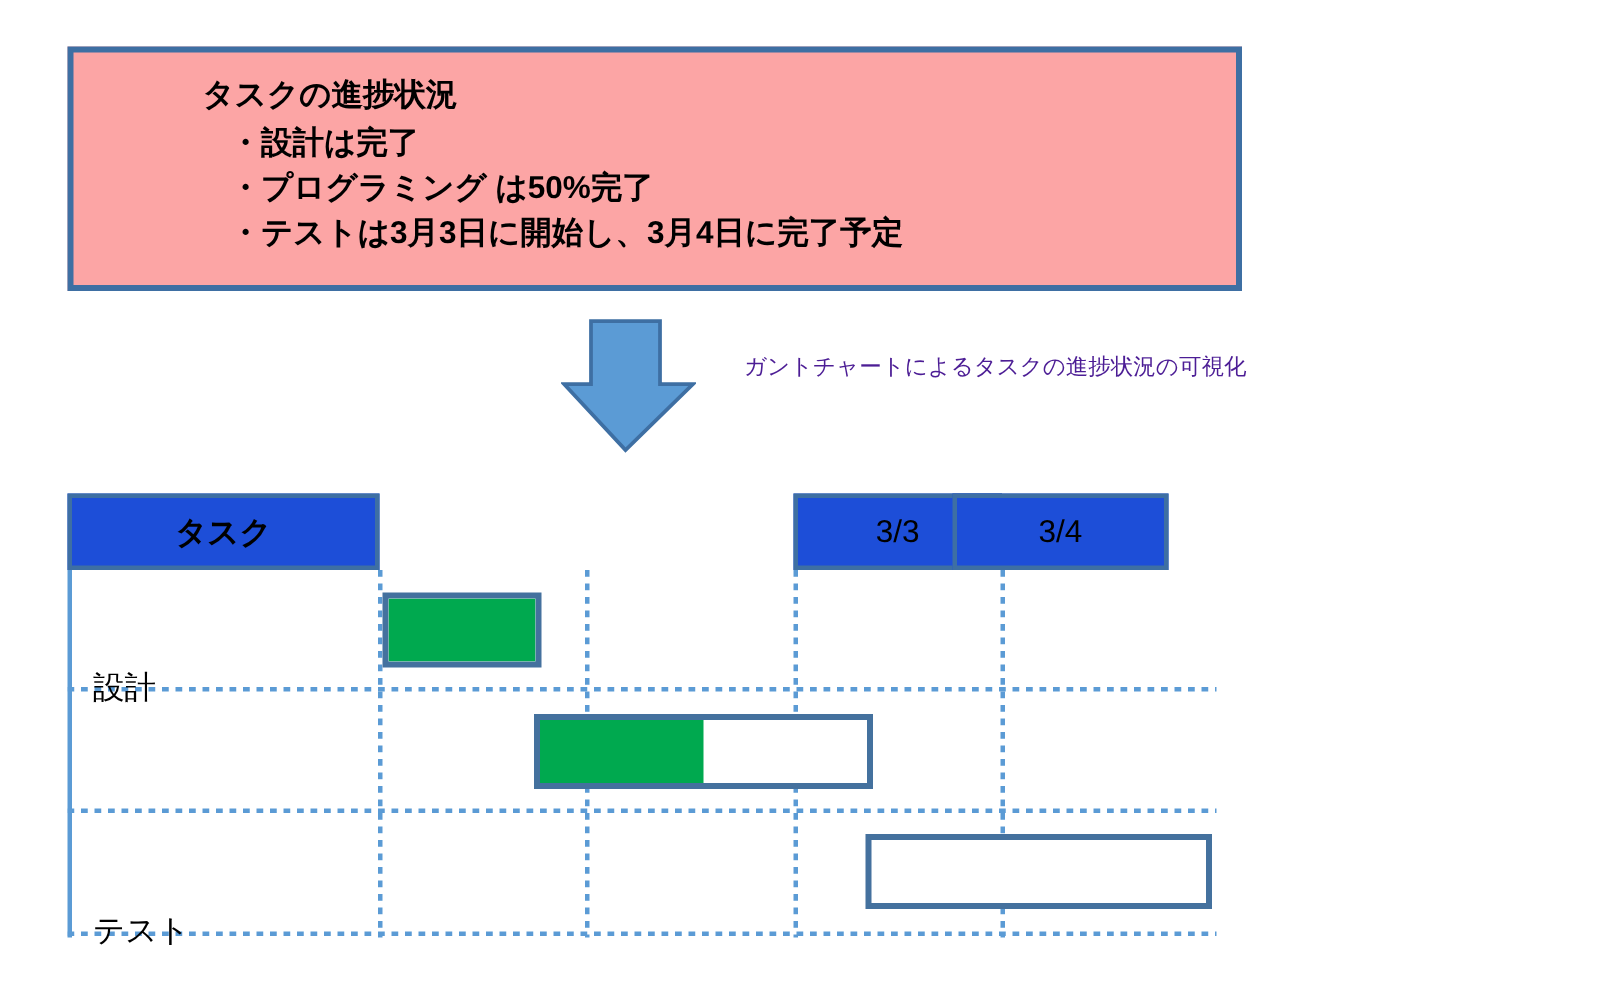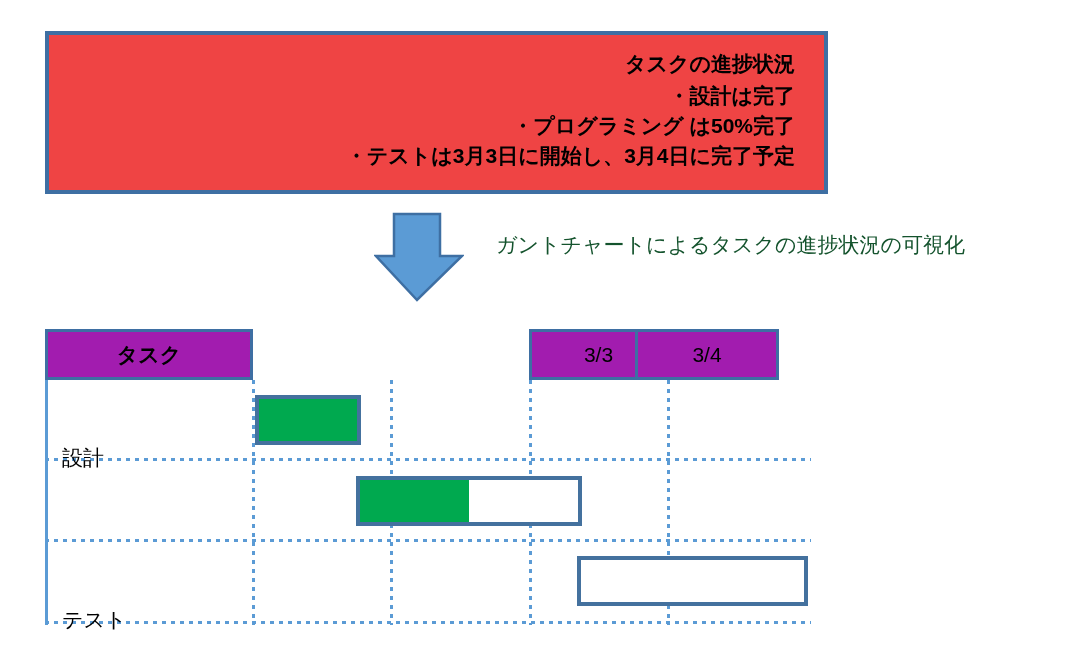--- a/index.html
+++ b/index.html
@@ -18,22 +18,21 @@
 
   
   #summary-box {
     position: absolute;
     left: 45px;
     top: 31px;
     width: 783px;
     height: 163px;
     box-sizing: border-box;
     border: 4px solid #3E6FA3;
-    background: #ef4444;
-    text-align: right;
+    background: #fca5a5;
   }
   #summary-lines {
     position: absolute;
     left: 86px;
     top: 14px;
     width: 660px;
   }
   .sum-line {
     font-size: 21px;
     line-height: 30px;
@@ -56,25 +55,25 @@
     top: 212px;
     width: 90px;
     height: 90px;
   }
   #arrow-svg { display: block; }
 
   #arrow-caption {
     position: absolute;
     left: 496px;
     top: 230px;
-    font-size: 21px;
+    font-size: 15px;
     line-height: 30px;
     font-weight: 400;
     white-space: nowrap;
-    color: #14532d;
+    color: #4c1d95;
     text-align: right;
   }
 
   
   #gantt {
     position: absolute;
     left: 45px;
     top: 329px;
     width: 766px;
     height: 296px;
@@ -87,21 +86,21 @@
     top: 0;
     width: 766px;
     height: 51px;
   }
   .hdr-cell {
     position: absolute;
     top: 0;
     height: 51px;
     box-sizing: border-box;
     border: 3px solid #3E6FA3;
-    background: #a21caf;
+    background: #1d4ed8;
     display: flex;
     align-items: center;
     justify-content: center;
     font-size: 21px;
     font-weight: 400;
     color: #000000;
   }
   .hdr-cell.task-col { font-weight: 700; }
 
   

